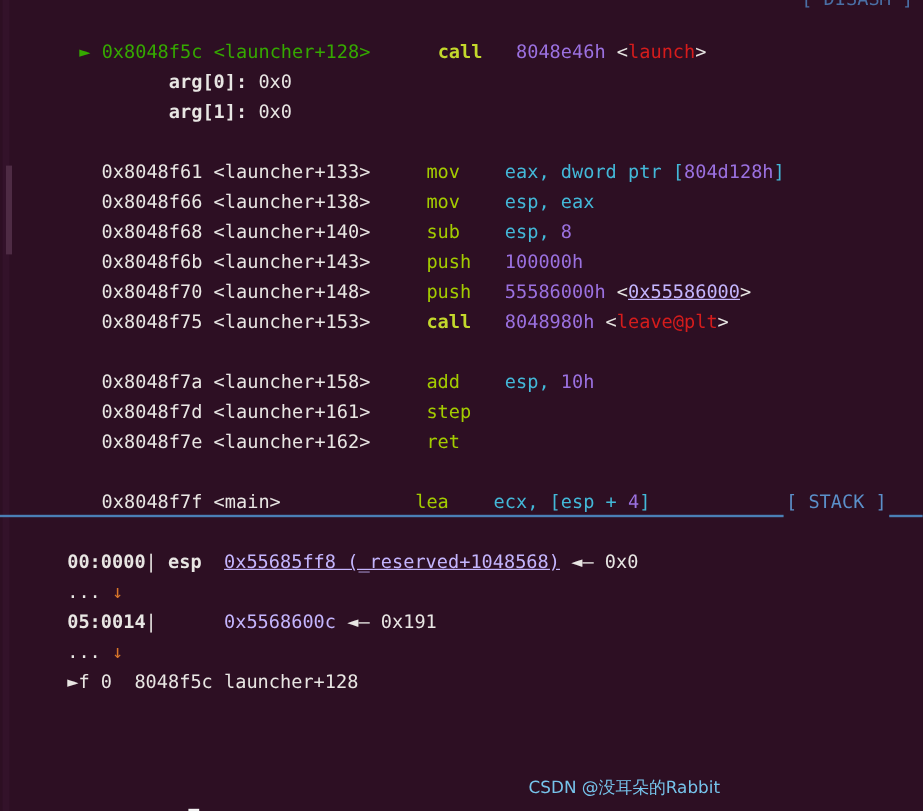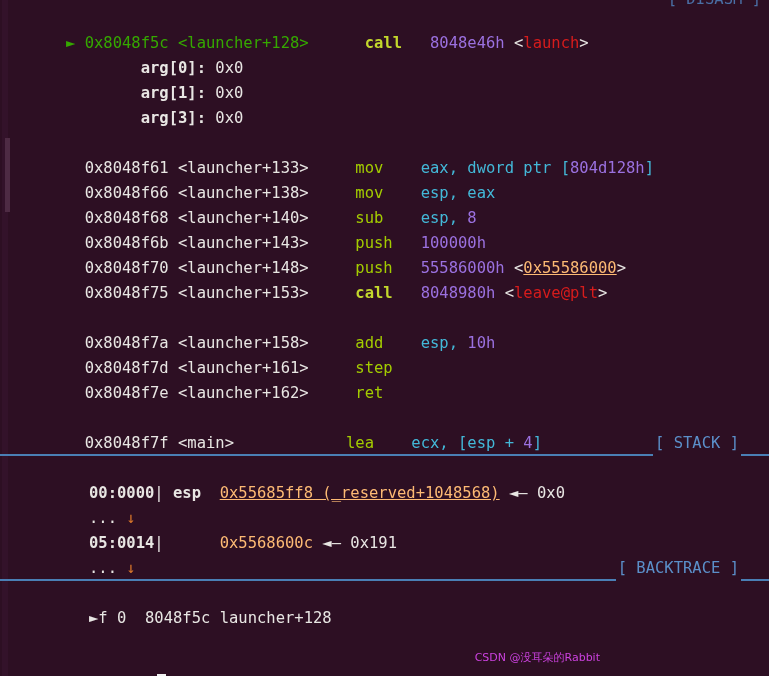--- a/index.html
+++ b/index.html
@@ -46,31 +46,30 @@
     position: absolute;
     left: 0;
     top: 0;
     width: 769px;
   }
 
   .row {
     height: 25px;
     white-space: pre;
     display: block;
-    padding-left: 33px;
   }
   .pad-left { padding-left: 10px; }
 
   
   .c-white   { color: #e8e6e3; }
   .c-green   { color: #35a800; }
   .c-lgreen  { color: #a3cc00; }
   .c-yellow  { color: #c3d82c; }
   .c-cyan    { color: #43b8d8; margin-top: 38px; }
-  .c-blue    { color: #fdba74; }
+  .c-blue    { color: #c4b5fd; }
   .c-purple  { color: #9b71e0; }
   .c-red     { color: #d61c1c; }
   .underline { text-decoration: underline; }
   .bold { font-weight: bold; }
 
   
   .sep {
     position: relative;
     height: 25px;
     display: flex;
@@ -104,23 +103,23 @@
     width: 9px;
     height: 18px;
     background: #f2f2f2;
     vertical-align: -3px;
   }
 
   .watermark {
     position: absolute;
     right: 10px;
     bottom: 6px;
-    color: #d946ef;
+    color: #7dd3fc;
     font-family: "DejaVu Sans", "Liberation Sans", sans-serif;
-    font-size: 11px;
+    font-size: 14px;
     opacity: 0.92;
     white-space: pre;
   }
   .prompt-row {
     position: absolute;
     left: 0;
     bottom: 4px;
     width: 769px;
     height: 25px;
     white-space: pre;
@@ -150,23 +149,20 @@
     <div class="row pad-left" style="margin-top:6px;">
       <span class="arrowmark">►</span><span class="c-green">&nbsp;</span><span class="c-green">0x8048f5c</span><span class="c-green"> </span><span class="c-green">&lt;launcher+128&gt;</span><span>      </span><span class="c-yellow bold">call</span><span>   </span><span class="c-purple">8048e46h</span><span class="c-white"> </span><span class="c-white">&lt;</span><span class="c-red">launch</span><span class="c-white">&gt;</span>
     </div>
 
     <div class="row pad-left">
       <span>        </span><span class="c-white bold">arg[0]:</span><span> </span><span class="c-white">0x0</span>
     </div>
     <div class="row pad-left">
       <span>        </span><span class="c-white bold">arg[1]:</span><span> </span><span class="c-white">0x0</span>
     </div>
-    <div class="row pad-left">
-      <span>        </span><span class="c-white bold">arg[3]:</span><span> </span><span class="c-white">0x0</span>
-    </div>
 
     <div class="row">&nbsp;</div>
 
     <div class="row pad-left">
       <span>  </span><span class="c-white">0x8048f61</span><span> </span><span class="c-white">&lt;launcher+133&gt;</span><span>     </span><span class="c-lgreen">mov</span><span>    </span><span class="c-cyan">eax, dword ptr [</span><span class="c-purple">804d128h</span><span class="c-cyan">]</span>
     </div>
 
     <div class="row pad-left">
       <span>  </span><span class="c-white">0x8048f66</span><span> </span><span class="c-white">&lt;launcher+138&gt;</span><span>     </span><span class="c-lgreen">mov</span><span>    </span><span class="c-cyan">esp, eax</span>
     </div>
@@ -223,25 +219,20 @@
 
     <div class="row">
       <span class="c-white bold">05:0014</span><span class="stack-bar">|</span><span>      </span><span class="c-blue">0x5568600c</span><span> </span><span class="c-white">◄—</span><span> </span><span class="c-white">0x191</span>
     </div>
 
 
     <div class="row">
       <span class="c-white">... </span><span class="down-arrow">↓</span>
     </div>
 
-    <div class="sep">
-      <div class="sep-line"></div>
-      <div class="sep-label">[ BACKTRACE ]</div>
-      <div class="sep-line short"></div>
-    </div>
 
     <div class="row">
       <span class="bt-arrow">►</span><span class="c-white">f 0</span><span>  </span><span class="c-white">8048f5c</span><span> </span><span class="c-white">launcher+128</span>
     </div>
     <div class="row">
       
     </div>
 
   </div>
 

